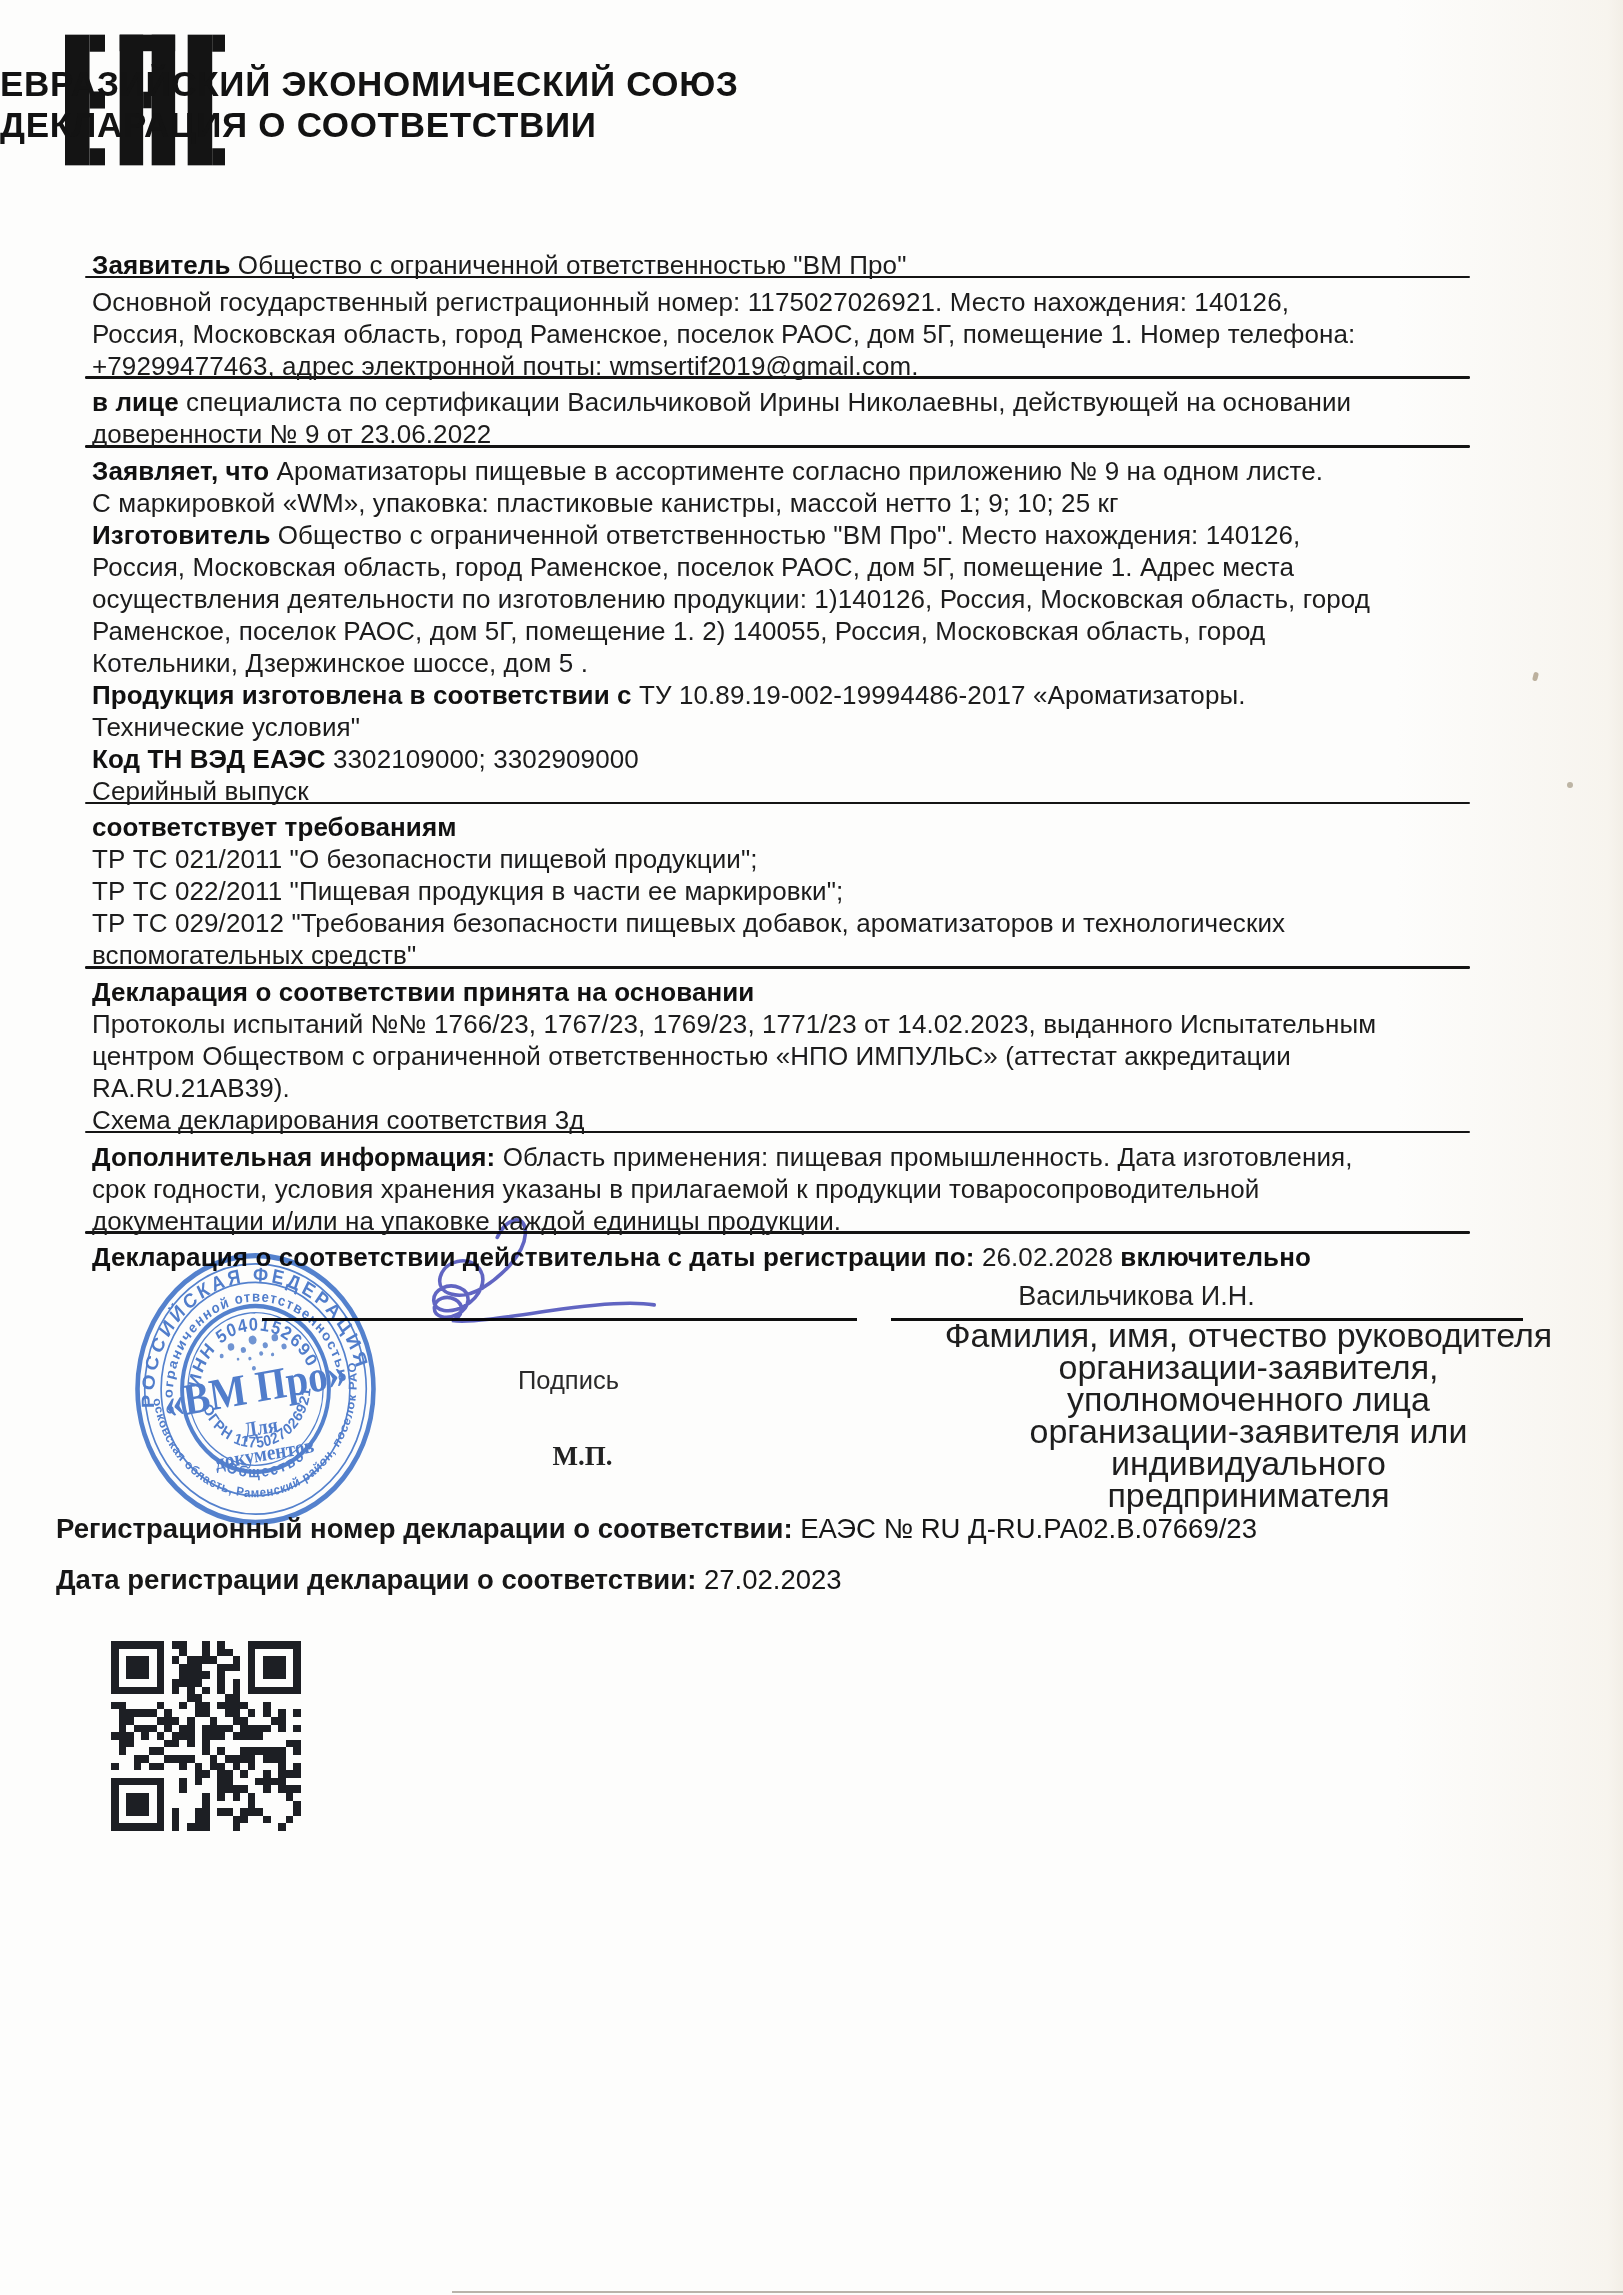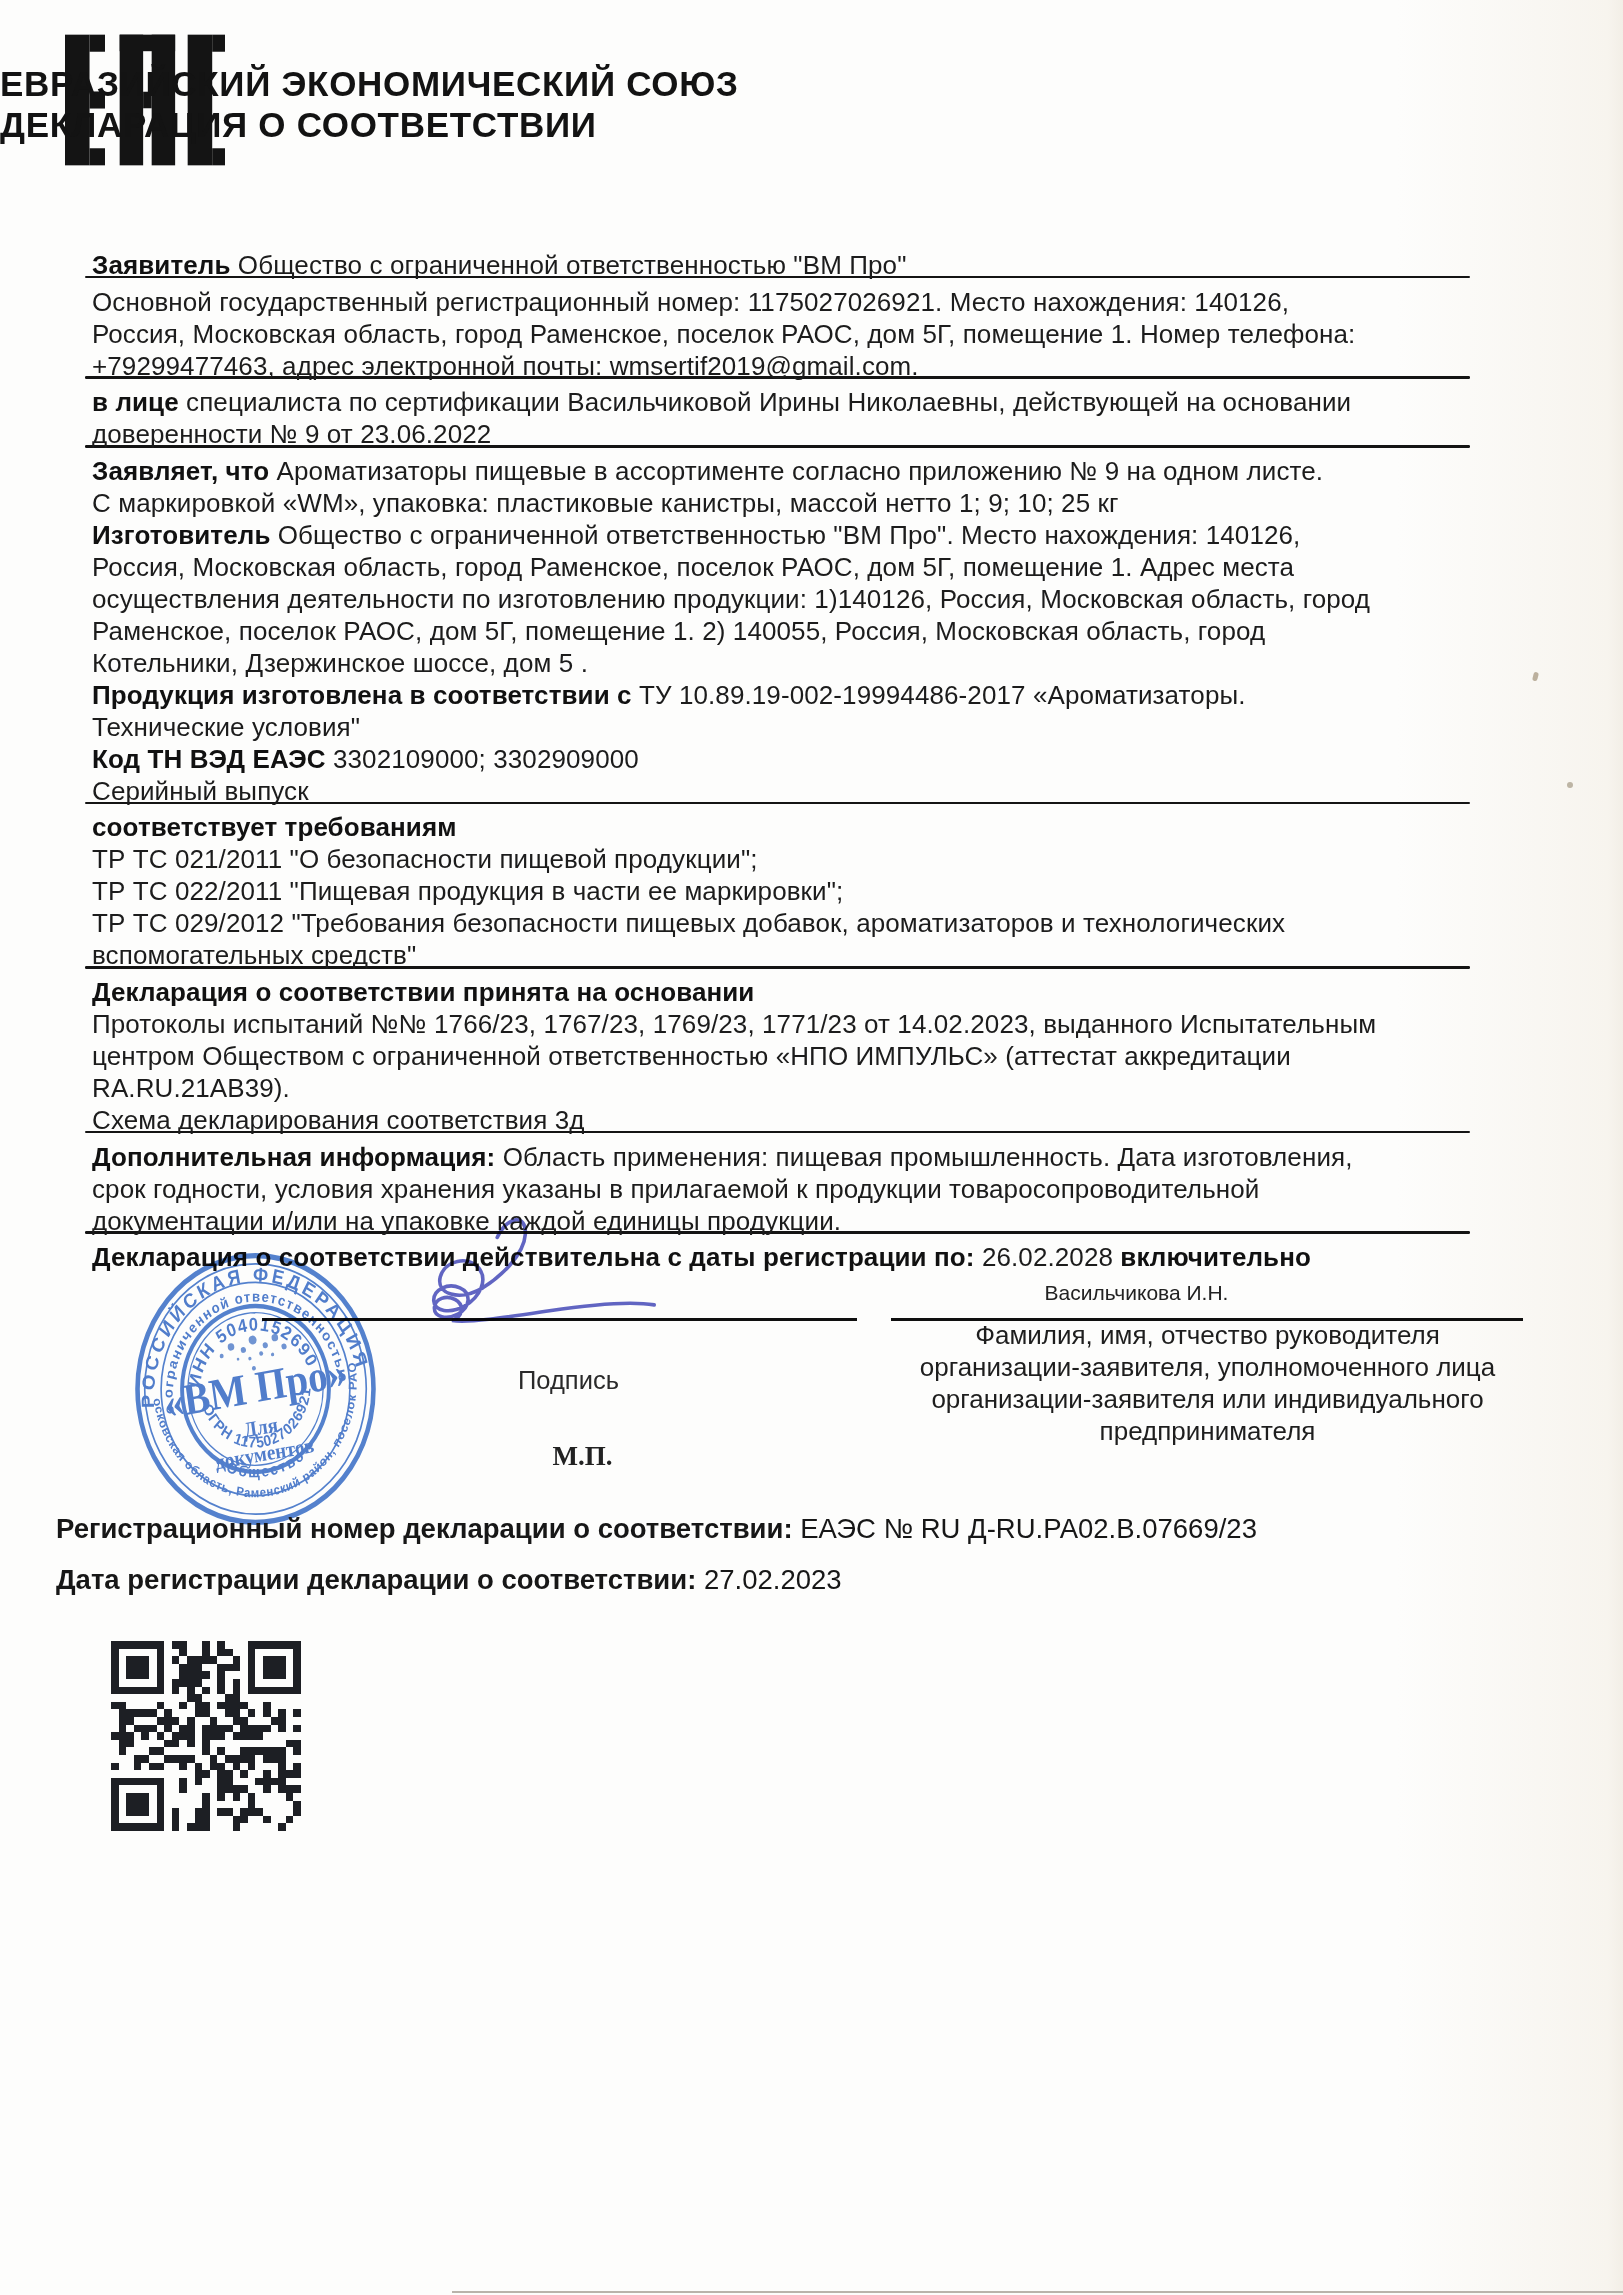--- a/index.html
+++ b/index.html
@@ -13,22 +13,22 @@
     position:absolute;left:0;top:63px;width:100%;text-align:left;
     font-size:35px;font-weight:bold;line-height:41px;letter-spacing:0.7px;color:#131313;
   }
   #body-lines{position:absolute;left:56px;top:249px;width:1395px;margin-left:36px;}
   .body-line{height:32px;line-height:32px;font-size:26px;white-space:nowrap;letter-spacing:0.1px;color:#1c1c1c;}
   .body-line b{font-weight:bold;color:#111;}
   .uline{height:2.6px;background:#141414;margin:-5.2px 0 7.2px -7.2px;width:1385px;border-radius:1.3px;}
   .sig-rule{position:absolute;height:3.3px;background:#0f0f0f;top:1318px;}
   .sig-rule.left{left:262px;width:595px;}
   .sig-rule.right{left:891px;width:632px;}
-  .signer-name{position:absolute;left:858px;top:1281px;width:557px;text-align:center;font-size:21px;color:#222;}
-  .name-caption{position:absolute;left:893px;top:1319px;width:629px;text-align:center;font-size:26px;line-height:32px;color:#1e1e1e;}
+  .signer-name{position:absolute;left:858px;top:1281px;width:557px;text-align:center;font-size:27px;color:#222;}
+  .name-caption{position:absolute;left:934px;top:1319px;width:629px;text-align:center;font-size:34px;line-height:32px;color:#1e1e1e;}
   .sig-label{position:absolute;left:444px;top:1366px;width:249px;text-align:center;font-size:25.5px;color:#2a2a2a;}
   .mp-label{position:absolute;left:458px;top:1441px;width:249px;text-align:center;font-size:27px;font-family:"Liberation Serif",serif;font-weight:bold;color:#222;}
   .footer-line{position:absolute;left:56px;font-size:27.5px;white-space:nowrap;color:#171717;}
   .footer-line b{font-weight:bold;margin-top:48px;}
   #reg-line{top:1513px;}
   #date-line{top:1564px;}
   .stamp-svg{position:absolute;left:110px;top:1229px;mix-blend-mode:multiply;opacity:.92;}
   .sign-svg{position:absolute;left:386px;top:1208px;mix-blend-mode:multiply;}
   #qr{position:absolute;left:111px;top:1641px;}
   .speck1{position:absolute;left:1533px;top:672px;width:4.6px;height:9.2px;border-radius:2.6px;background:#9b8a6e;opacity:.65;transform:rotate(14deg);}

